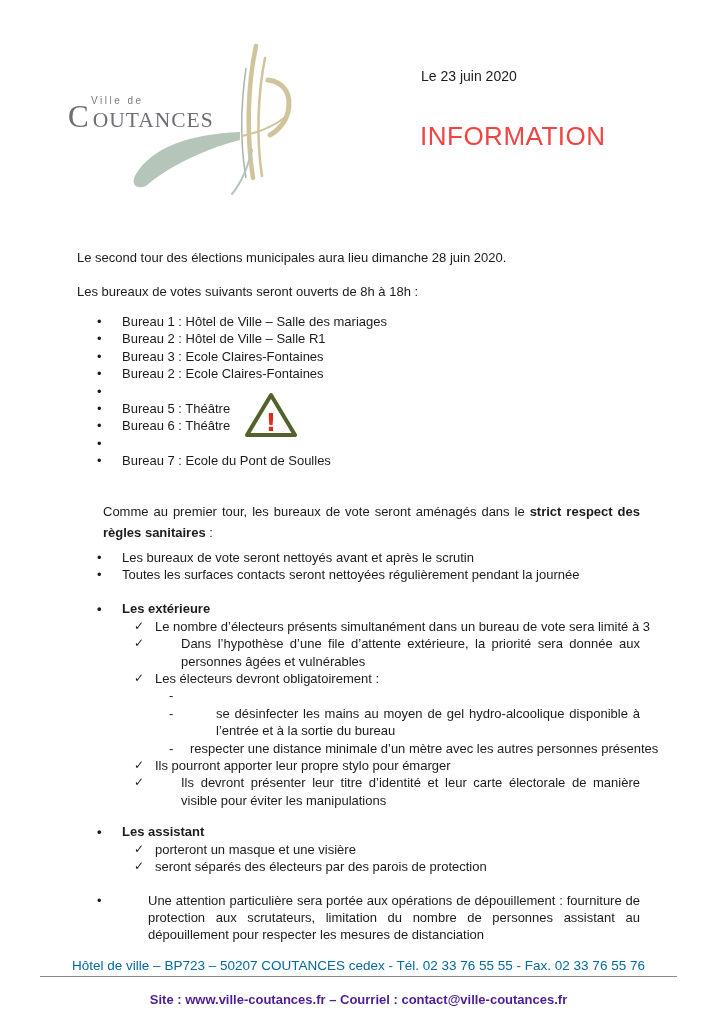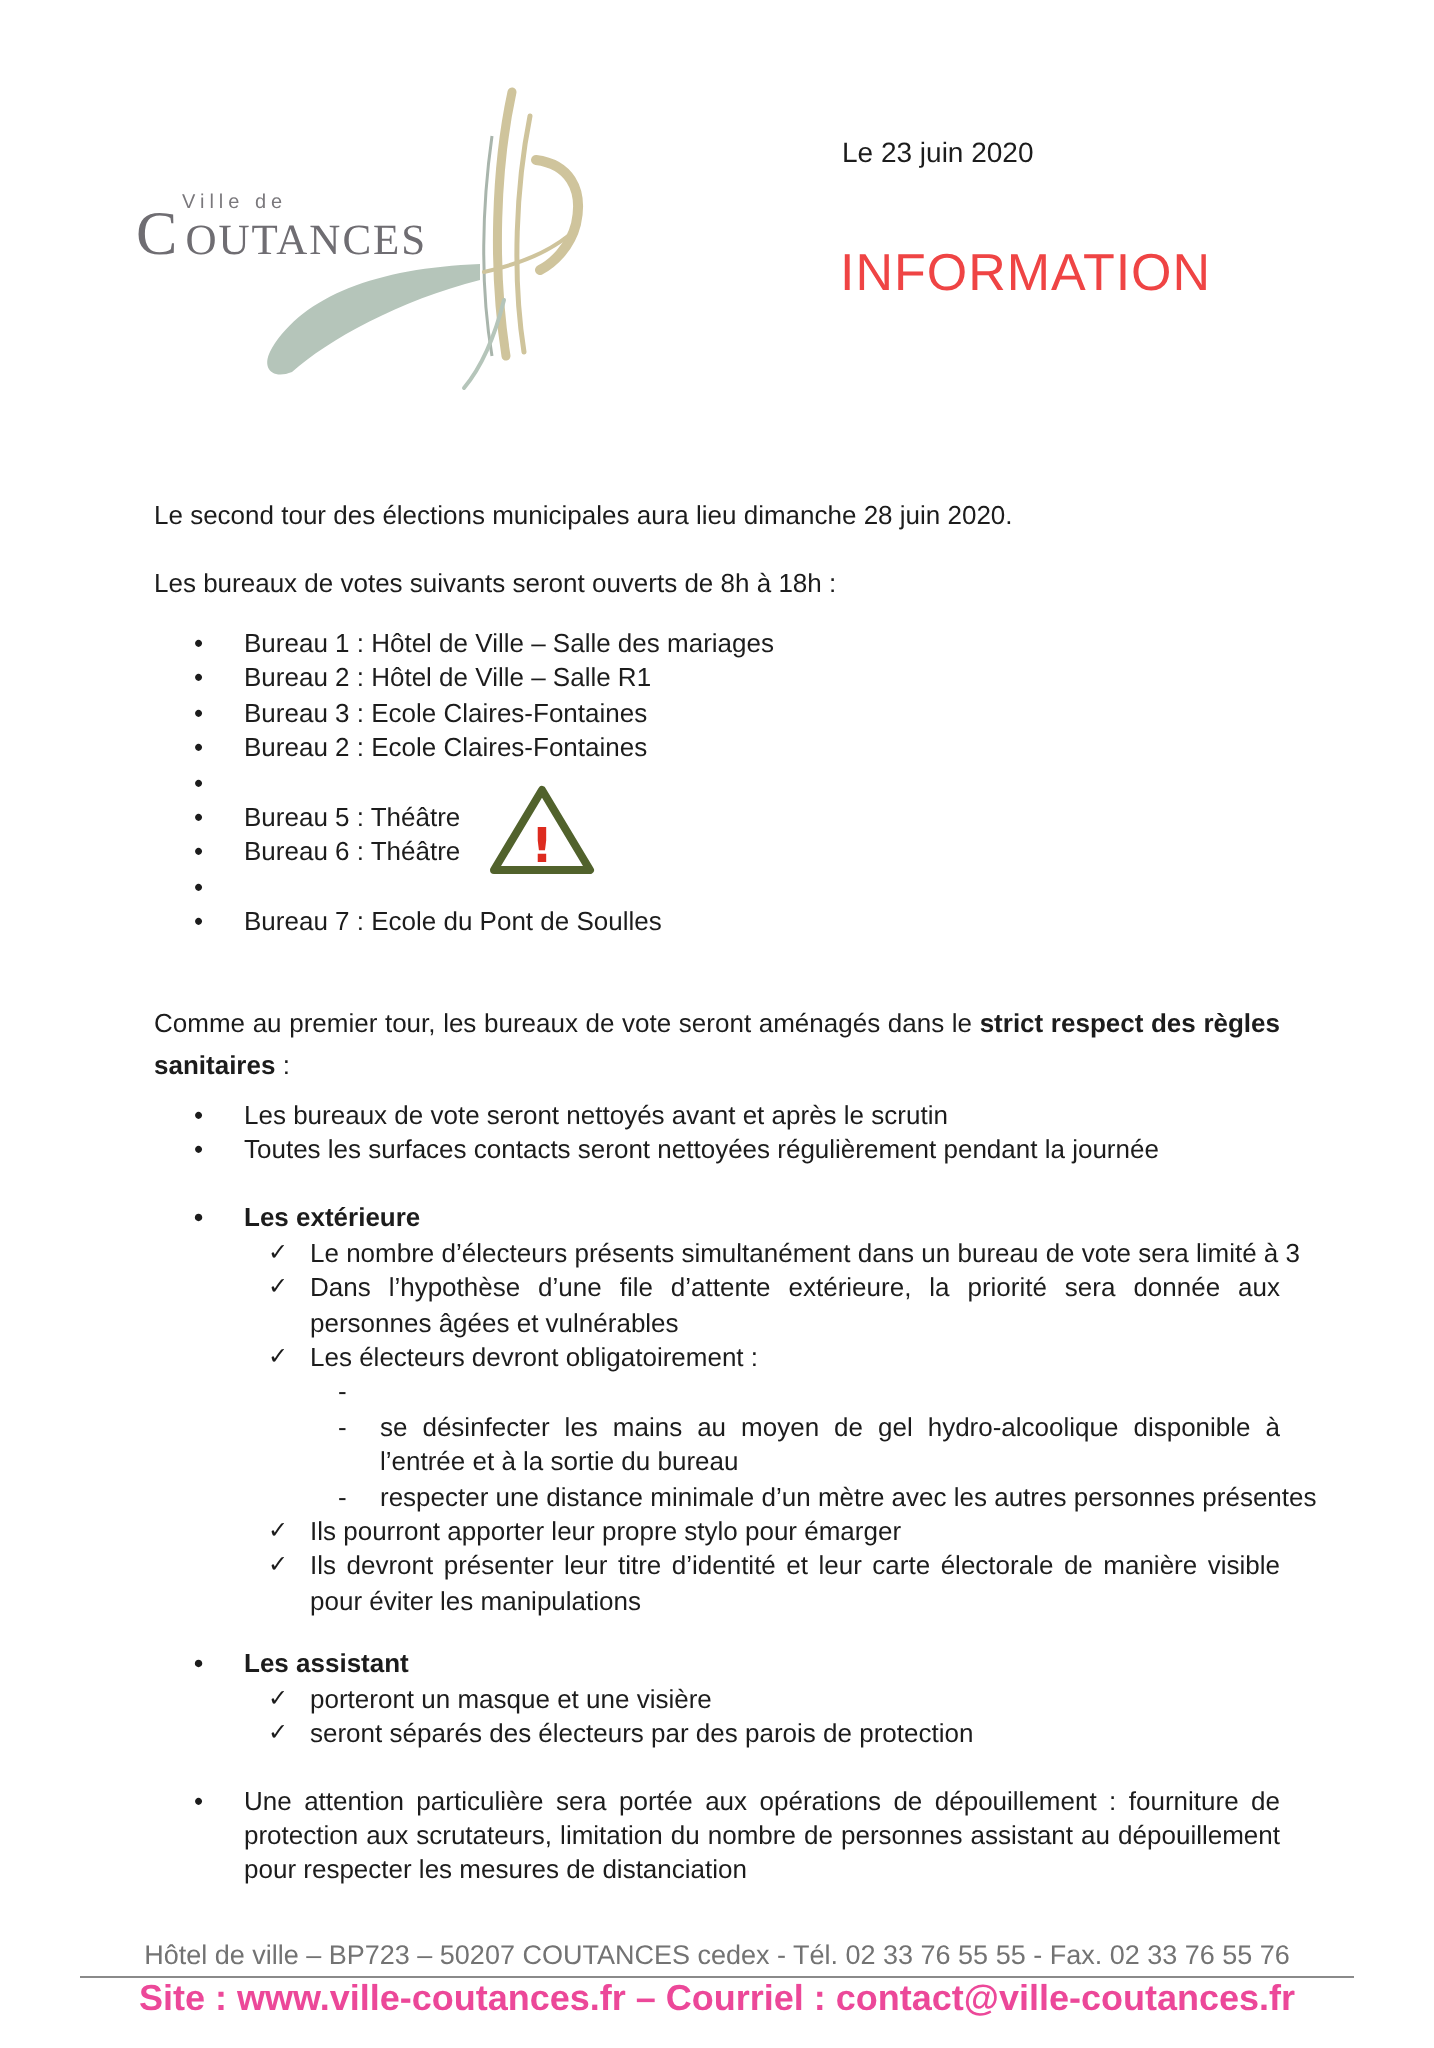--- a/index.html
+++ b/index.html
@@ -22,34 +22,34 @@
   .blk { position:relative; font-size:13px; }
   .p   { line-height:21.5px; }
   .li1 { line-height:17.4px; padding-left:45px;  min-height:17.4px; }
   .li2 { line-height:17.4px; padding-left:78px;  min-height:17.4px; }
   .li3 { line-height:17.4px; padding-left:113px; min-height:17.4px; }
   .marker { position:absolute; top:0; }
   .li1 .marker { left:20px; }
   .li2 .marker { left:57px; font-size:12px; }
   .li3 .marker { left:92px; }
   .txt { display:block; }
-  .justify .txt { text-align:justify; }
+  .justify .txt { text-align:justify;margin-left:26px; }
   .nowrap .txt { white-space:nowrap; }
   .bold { font-weight:700; }
   .mt5{margin-top:5px}.mt11{margin-top:11px}.mt12{margin-top:12px}
   .mt14{margin-top:14px}.mt16{margin-top:16px}.mt17{margin-top:17px}.mt31{margin-top:31px}
 
   
   .warning-svg { position:absolute; left:244px; top:390px; }
 
   
   .footer { position:absolute; left:40px; width:637px; bottom:16px; text-align:center; }
-  .footer-address { font-size:13.5px; line-height:17px; color:#737373; }
+  .footer-address { font-size:13.5px; line-height:17px; color:#0369a1; }
   .footer-rule { border-top:1px solid #8a8a8a; margin-top:2px; height:0; }
-  .footer-site { margin-top:2px; font-size:18px; line-height:17px; font-weight:700; color:#ec4899; }
+  .footer-site { margin-top:14px; font-size:13px; line-height:17px; font-weight:700; color:#4c1d95; }
 </style>
 </head>
 <body>
 
 <div class="page">
 
   <svg class="logo-svg" width="235" height="160" viewBox="0 0 235 160">
 
     <g>
       <path d="M 186 30 C 181 65 180 105 186 140" stroke="#a9b5ac" stroke-width="1.5" fill="none"></path>

